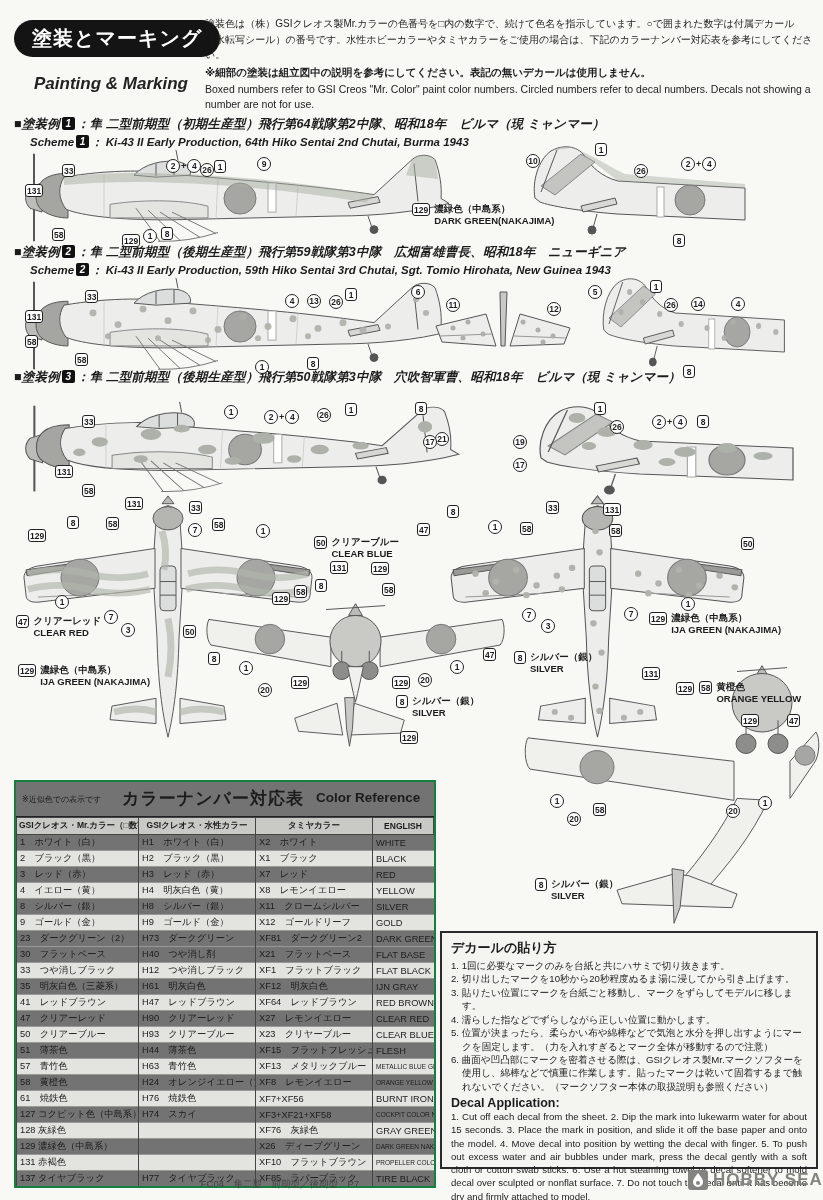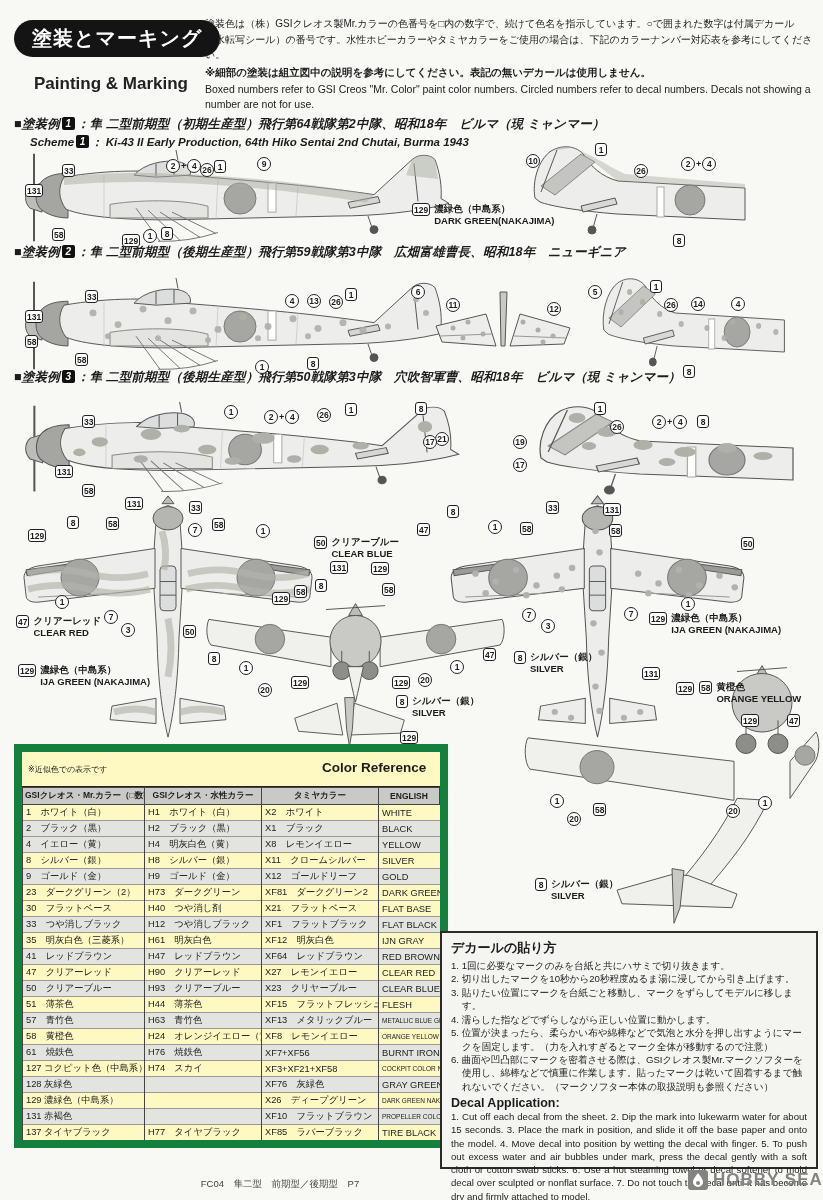--- a/index.html
+++ b/index.html
@@ -1,21 +1,21 @@
 <!DOCTYPE html>
 <html><head>
 <meta charset="utf-8">
 <style>
   html,body{margin:0;padding:0;background:#ddd;}
   .page{position:relative;width:823px;height:1200px;background:#f8f8f5;margin:0 auto;overflow:hidden;
         font-family:"Liberation Sans","DejaVu Sans",sans-serif;color:#1c1c1c;}
   
   .hbadge{position:absolute;left:14px;top:20px;background:#141414;color:#fff;font-weight:bold;
           font-size:20px;padding:5px 18px;border-radius:20px;letter-spacing:1px;}
-  .hbadge-en{position:absolute;left:34px;top:74px;font-weight:bold;font-size:17px;color:#222;}
+  .hbadge-en{position:absolute;left:34px;top:74px;font-weight:bold;font-size:17px;color:#222;font-style:italic;}
   .intro{position:absolute;left:205px;top:16px;width:608px;}
   .intro p{margin:0 0 2px 0;}
   .i-jp{font-size:10px;line-height:1.55;}
   .i-note{font-size:10.5px;font-weight:bold;line-height:1.5;}
   .i-en{font-size:10.5px;line-height:1.45;color:#222;}
   
   .sch-h{position:absolute;left:14px;right:8px;font-style:italic;}
   .sch-jp{display:block;font-weight:bold;font-size:12.5px;letter-spacing:.2px;}
   .sch-en{display:block;font-weight:bold;font-size:11.5px;margin:2px 0 0 16px;}
   .numbadge{display:inline-block;background:#111;color:#fff;font-size:10px;width:13px;height:13px;
@@ -26,21 +26,21 @@
   #overlay{position:absolute;left:0;top:0;width:823px;height:1200px;pointer-events:none;}
   .callout{position:absolute;display:flex;align-items:center;}
   .co-box,.co-circ{display:inline-block;min-width:12px;height:13px;line-height:12px;border:1.3px solid #222;
        background:#fff;font-size:8.5px;font-weight:bold;text-align:center;padding:0 1px;box-sizing:border-box;}
   .co-box{border-radius:3px;}
   .co-circ{border-radius:50%;min-width:14px;height:14px;line-height:13px;}
   .plus{font-size:9px;font-weight:bold;margin:0 1px;}
   .plabel{position:absolute;display:flex;gap:4px;align-items:flex-start;}
   .plabel-text{display:flex;flex-direction:column;font-size:9.5px;line-height:1.3;font-weight:600;white-space:nowrap;}
   
-  .ctable{position:absolute;left:14px;top:744px;width:418px;border:8px solid #15803d;background:#fef9c3;}
+  .ctable{position:absolute;left:14px;top:780px;width:418px;border:2px solid #15803d;background:#737373;}
   .ct-head{position:relative;height:34px;border-bottom:1.5px solid #222;}
   .ct-note{position:absolute;left:6px;top:12px;font-size:8px;}
   .ct-title{position:absolute;left:106px;top:5px;font-size:17px;font-weight:bold;letter-spacing:1px;}
   .ct-title-en{position:absolute;left:300px;top:8px;font-size:13.5px;font-weight:bold;}
   .ctable table{border-collapse:collapse;width:100%;table-layout:fixed;}
   .ctable th{background:#c9c9c5;font-size:8.5px;font-weight:bold;border:1px solid #444;padding:2px 2px;white-space:nowrap;overflow:hidden;}
   .ctable td{font-size:9.3px;border-left:1px solid #444;border-top:1px solid #999;padding:1px 3px;
              white-space:nowrap;overflow:hidden;height:13px;}
   .ctable tr.alt td{background:#e3e3df;}
   .ctable td.small{font-size:6.5px;}
@@ -196,20 +196,21 @@
     <path d="M46,30 C120,20 240,28 356,48 L348,56 C240,38 130,30 46,38 Z" fill="#a9ada3" opacity=".5"></path>
     <path d="M394,12 C400,6 412,6 417,12 L420,32 L388,28 Z" fill="#a9ada3" opacity=".5"></path>
   </svg>
   <svg class="draw" style="left:505px;top:140px;width:250px;height:100px" viewBox="0 0 250 100" preserveAspectRatio="none">
     <use href="#sym-tail"></use>
     <path d="M46,11 C58,4 72,6 79,15 L113,41 L240,48 L240,44 L120,34 C102,26 84,12 66,8 Z" fill="#a9ada3" opacity=".45"></path>
   </svg>
 
   <div class="sch-h" style="top:244px">
     <span class="sch-jp"><span>■塗装例</span><span class="numbadge">2</span><span>：隼 二型前期型（後期生産型）飛行第59戦隊第3中隊　広畑富雄曹長、昭和18年　ニューギニア</span></span>
+    <span class="sch-en"><span>Scheme</span><span class="numbadge">2</span><span>： Ki-43 II Early Production, 59th Hiko Sentai 3rd Chutai, Sgt. Tomio Hirohata, New Guinea 1943</span></span>
   </div>
   <svg class="draw" style="left:18px;top:276px;width:440px;height:102px" viewBox="0 0 440 105" preserveAspectRatio="none">
     <use href="#sym-side"></use>
     <g fill="#adb0a8" opacity=".9">
       <circle cx="75" cy="38" r="3.5"></circle>
         <circle cx="100" cy="50" r="3.5"></circle>
         <circle cx="125" cy="34" r="3.5"></circle>
       <circle cx="150" cy="46" r="3.5"></circle>
         <circle cx="175" cy="36" r="3.5"></circle>
         <circle cx="200" cy="55" r="3.5"></circle>
@@ -343,20 +344,21 @@
         <circle cx="192" cy="226" r="3"></circle>
     </g>
   </svg>
   <svg class="draw" style="left:522px;top:652px;width:300px;height:283px" viewBox="0 0 300 290" preserveAspectRatio="none">
     <use href="#sym-under2"></use>
   </svg>
 
   <div class="ctable">
     <div class="ct-head">
       <span class="ct-note">※近似色での表示です</span>
+      <span class="ct-title">カラーナンバー対応表</span>
       <span class="ct-title-en">Color Reference</span>
     </div>
     <table>
       <colgroup>
           <col style="width:122px">
           <col style="width:117px">
           <col style="width:117px">
           <col>
         </colgroup>
       <thead>
@@ -373,20 +375,26 @@
             <td>H1　ホワイト（白）</td>
             <td>X2　ホワイト</td>
             <td>WHITE</td>
           </tr>
           <tr class="alt">
             <td>2　ブラック（黒）</td>
             <td>H2　ブラック（黒）</td>
             <td>X1　ブラック</td>
             <td>BLACK</td>
           </tr>
+          <tr>
+            <td>3　レッド（赤）</td>
+            <td>H3　レッド（赤）</td>
+            <td>X7　レッド</td>
+            <td>RED</td>
+          </tr>
           <tr class="alt">
             <td>4　イエロー（黄）</td>
             <td>H4　明灰白色（黄）</td>
             <td>X8　レモンイエロー</td>
             <td>YELLOW</td>
           </tr>
           <tr>
             <td>8　シルバー（銀）</td>
             <td>H8　シルバー（銀）</td>
             <td>X11　クロームシルバー</td>

